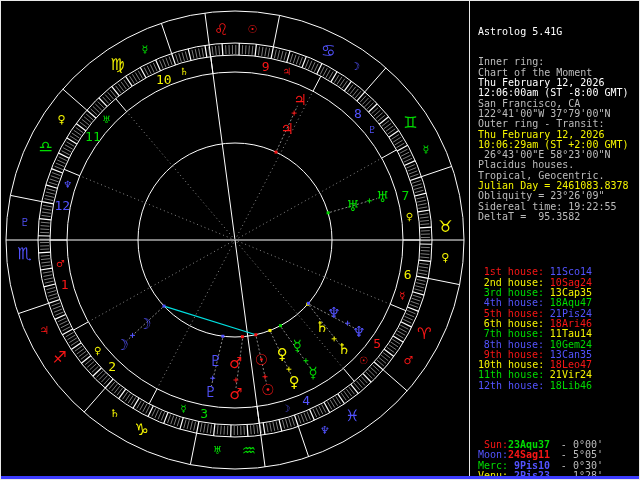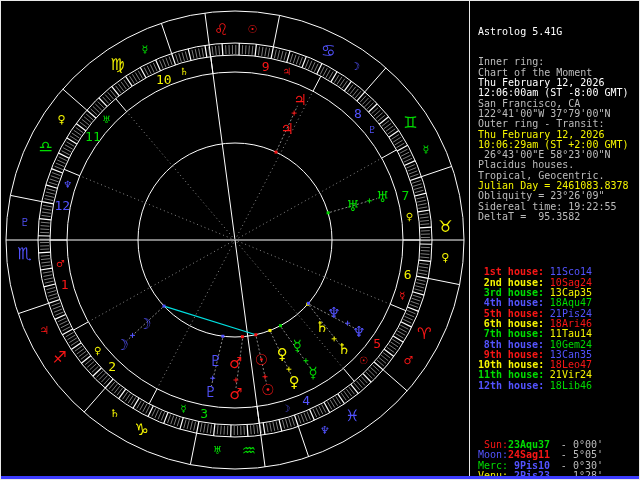--- a/index.html
+++ b/index.html
@@ -7,21 +7,21 @@
           border:1px solid #e8e8e8;box-sizing:border-box;
           font-family:"DejaVu Sans Mono",monospace;}
   #wheel-pane{position:absolute;left:0;top:0;width:469px;height:480px;}
   #divider{position:absolute;left:468px;top:0;width:1px;height:480px;background:#e8e8e8;}
   #bottom-strip{position:absolute;left:0;top:475px;width:640px;height:3px;background:#3c3cff;}
   #sidebar{position:absolute;left:470px;top:0;width:198px;height:480px;
            font-size:10px;line-height:10.3px;padding:5px 0 0 7px;box-sizing:border-box;
            white-space:pre;}
   .ln{white-space:pre;}
   .row{display:flex;align-items:baseline;white-space:pre;}
-  .hlbl{display:inline-block;width:66px;text-align:right;font-weight:bold;}
+  .hlbl{display:inline-block;width:66px;text-align:right;}
   .hval{display:inline-block;width:48px;text-align:right;}
   .plbl{display:inline-block;width:30px;text-align:right;}
   .pval{display:inline-block;width:42px;text-align:right;font-weight:bold;}
   .pretro{display:inline-block;width:7px;}
   .plat{display:inline-block;width:46px;text-align:right;}
   .gly{margin-left:auto;margin-right:6px;font-family:"DejaVu Sans",sans-serif;font-size:10px;}
   .gap4{height:4px;} .gap8{height:8px;}
   svg text{user-select:none;}
 </style>
 </head>

